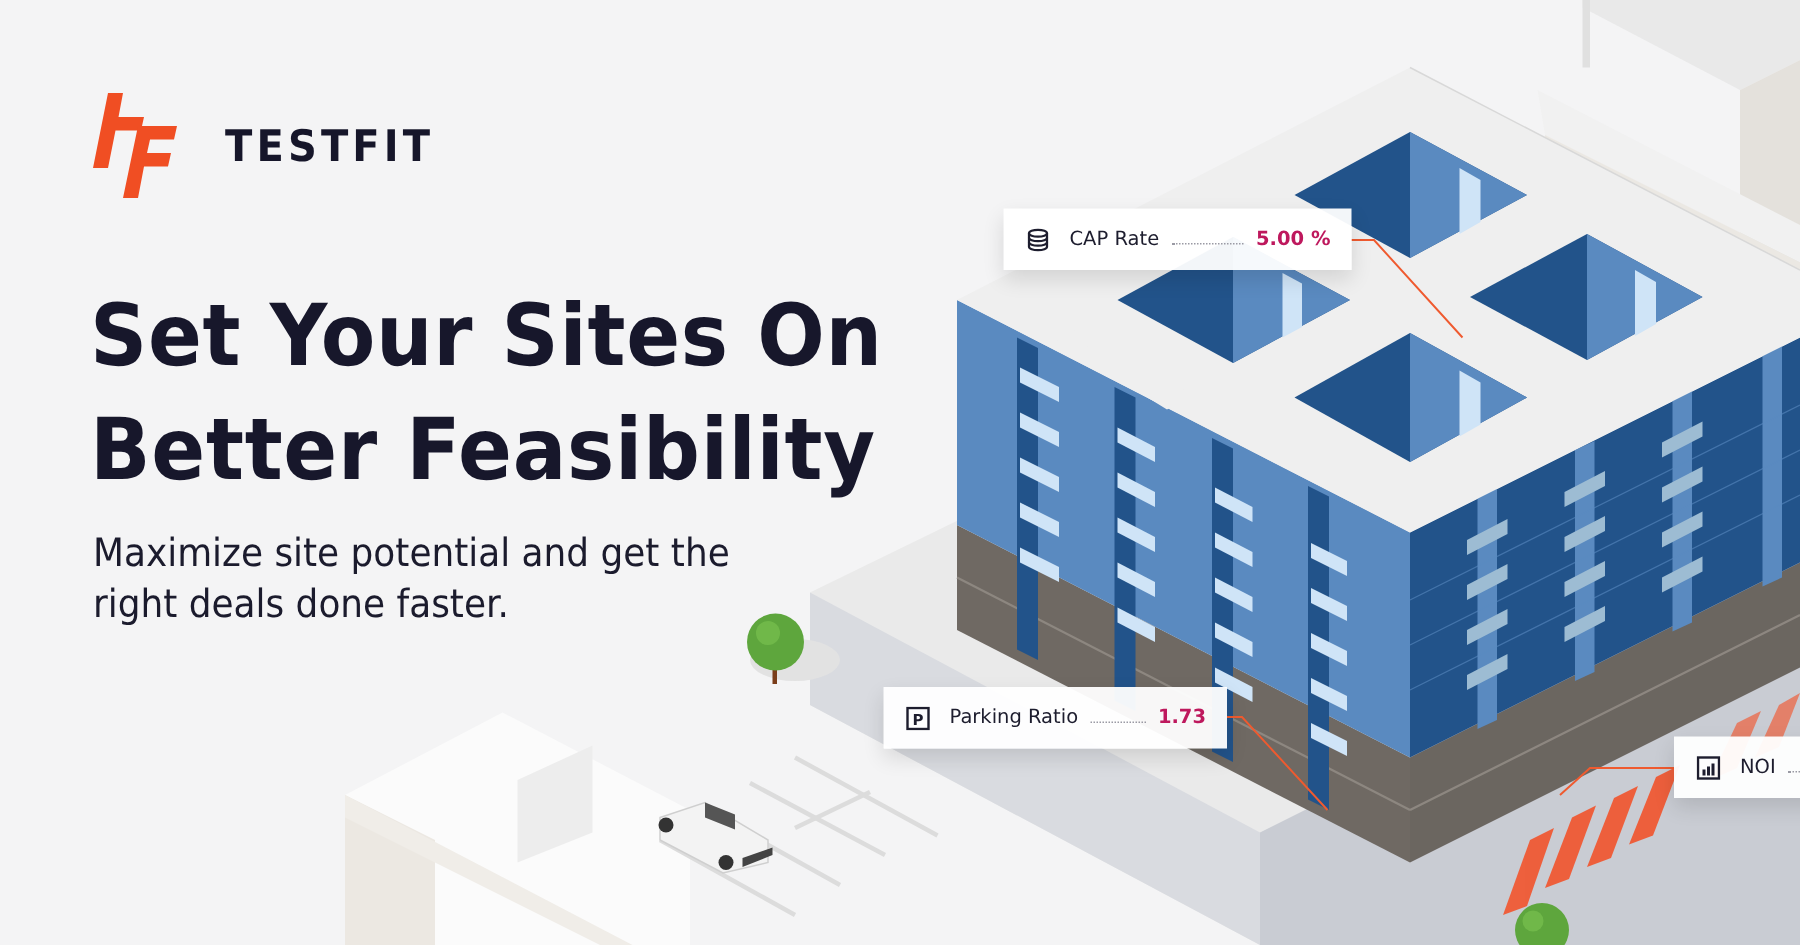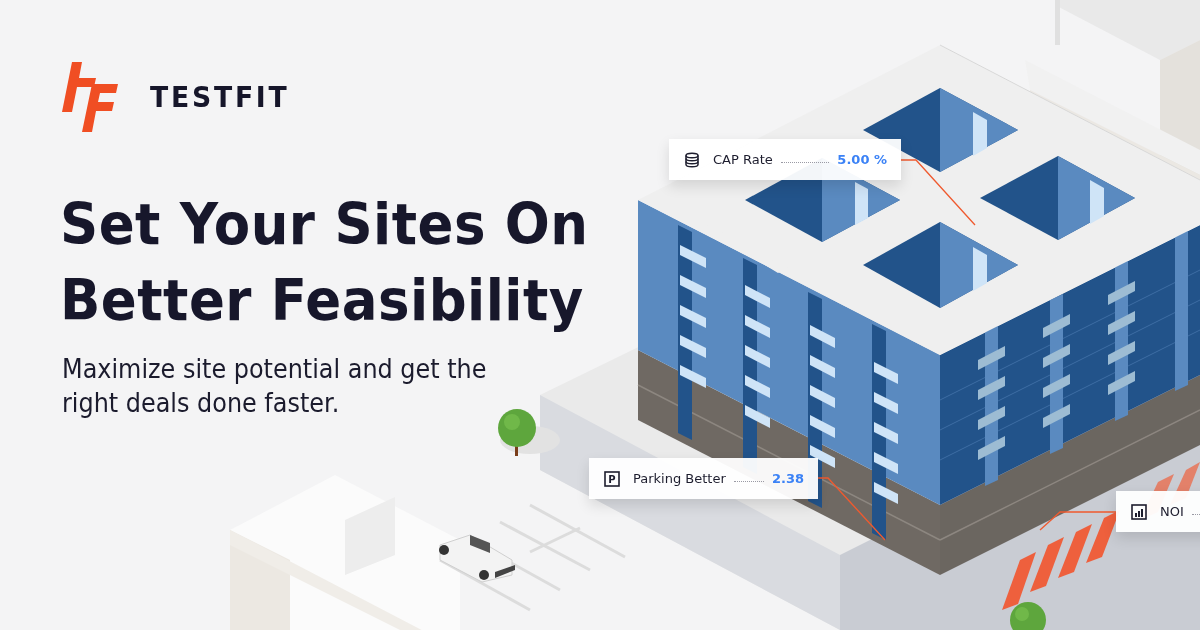--- a/index.html
+++ b/index.html
@@ -55,21 +55,21 @@
     box-shadow: 0 6px 14px rgba(0,0,0,0.12);
     display: flex; align-items: center;
     height: 41px;
     padding: 0 14px;
     font-family: "DejaVu Sans", sans-serif;
     font-size: 13px;
   }
   .metric-card .icon { width: 18px; height: 18px; margin-right: 12px; display: flex; align-items: center; justify-content: center; }
   .metric-card .label { color: #1d1d2e; white-space: nowrap; }
   .metric-card .leader { flex: 1; border-bottom: 1px dotted #9a9aa4; margin: 6px 8px 0 8px; height: 1px; }
-  .metric-card .value { color: #3b82f6; font-weight: bold; white-space: nowrap; }
+  .metric-card .value { color: #be185d; font-weight: bold; white-space: nowrap; }
   .card-cap { left: 669px; top: 139px; width: 232px; }
   .card-parking { left: 589px; top: 458px; width: 229px; }
   .card-noi { left: 1116px; top: 491px; width: 120px; }
 </style>
 </head>
 <body>
 
 <svg class="illustration" viewBox="0 0 1200 630" xmlns="http://www.w3.org/2000/svg">
 
   <g>
@@ -267,23 +267,23 @@
   <span class="value">5.00 %</span>
 </div>
 
 <div class="metric-card card-parking">
   <span class="icon">
     <svg width="16" height="16" viewBox="0 0 16 16">
       <rect x="1" y="1" width="14" height="14" fill="none" stroke="#1d1d2e" stroke-width="1.6"></rect>
       <text x="8" y="12" font-size="10" font-weight="bold" text-anchor="middle" fill="#1d1d2e" font-family="DejaVu Sans, sans-serif">P</text>
     </svg>
   </span>
-  <span class="label">Parking Better</span>
+  <span class="label">Parking Ratio</span>
   <span class="leader"></span>
-  <span class="value">2.38</span>
+  <span class="value">1.73</span>
 </div>
 
 <div class="metric-card card-noi">
   <span class="icon">
     <svg width="16" height="16" viewBox="0 0 16 16">
       <rect x="1" y="1" width="14" height="14" fill="none" stroke="#1d1d2e" stroke-width="1.6"></rect>
       <rect x="4" y="9" width="2" height="4" fill="#1d1d2e"></rect>
       <rect x="7" y="7" width="2" height="6" fill="#1d1d2e"></rect>
       <rect x="10" y="5" width="2" height="8" fill="#1d1d2e"></rect>
     </svg>

